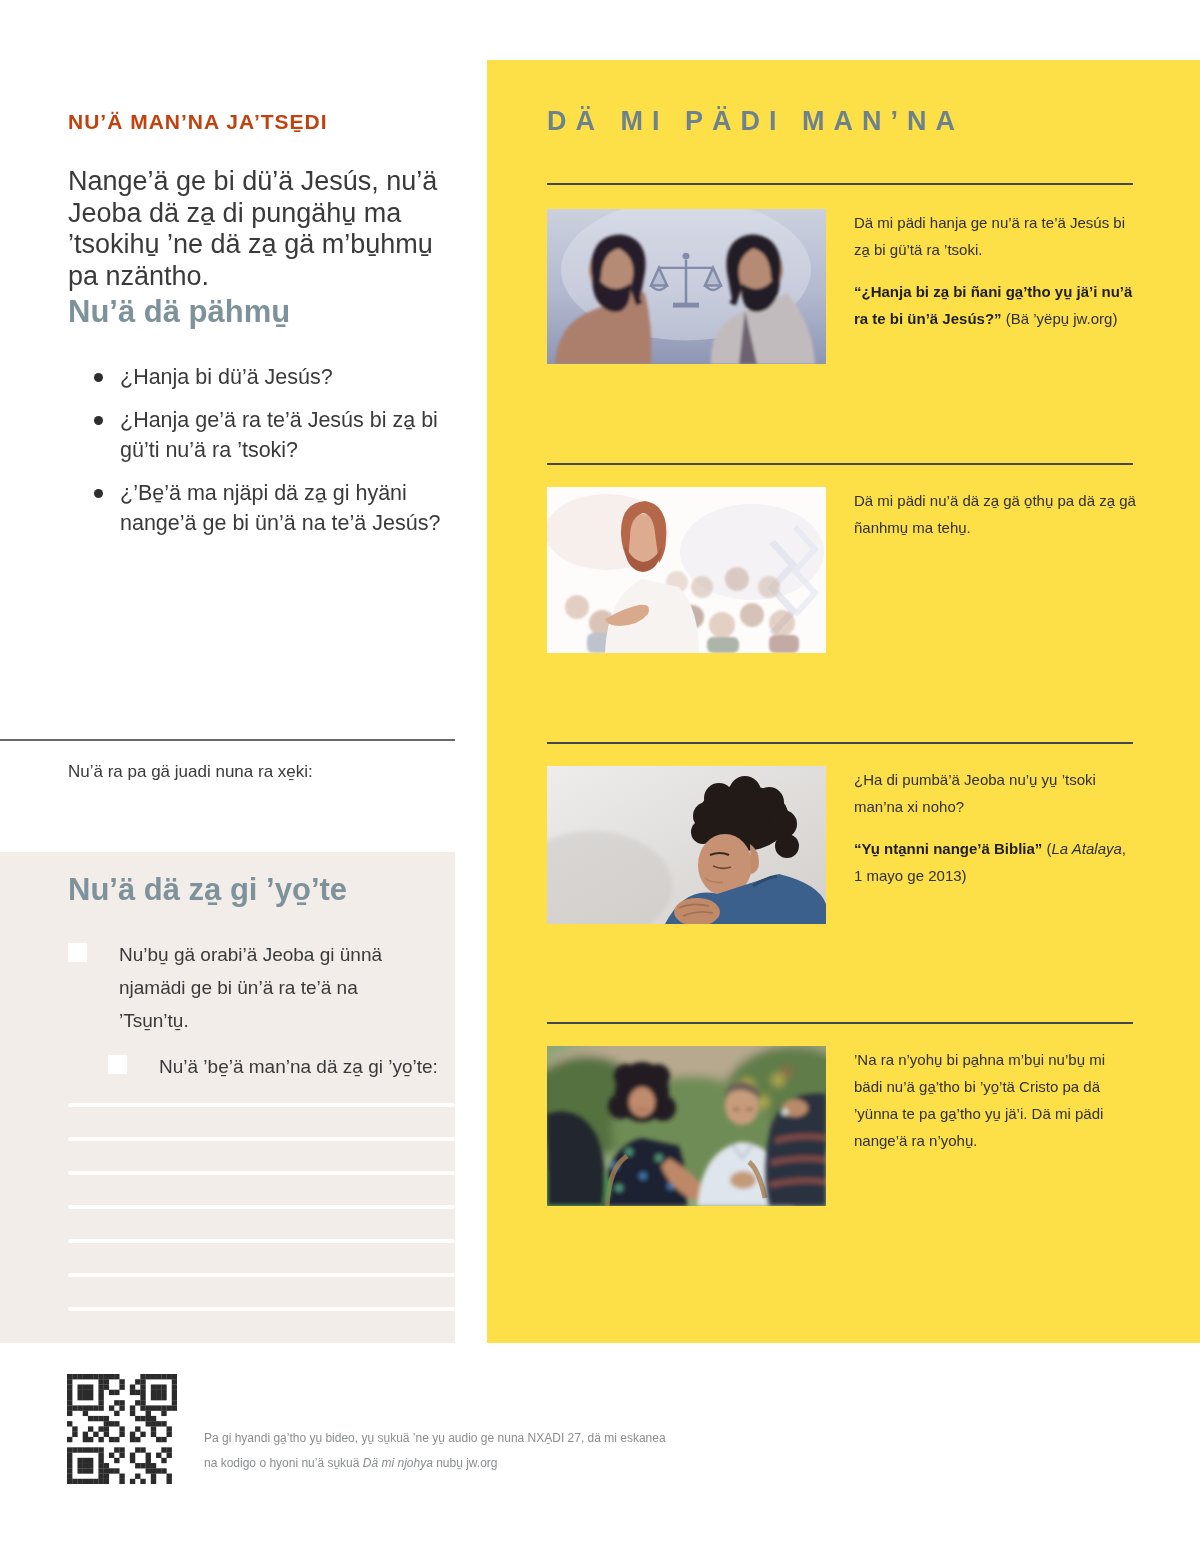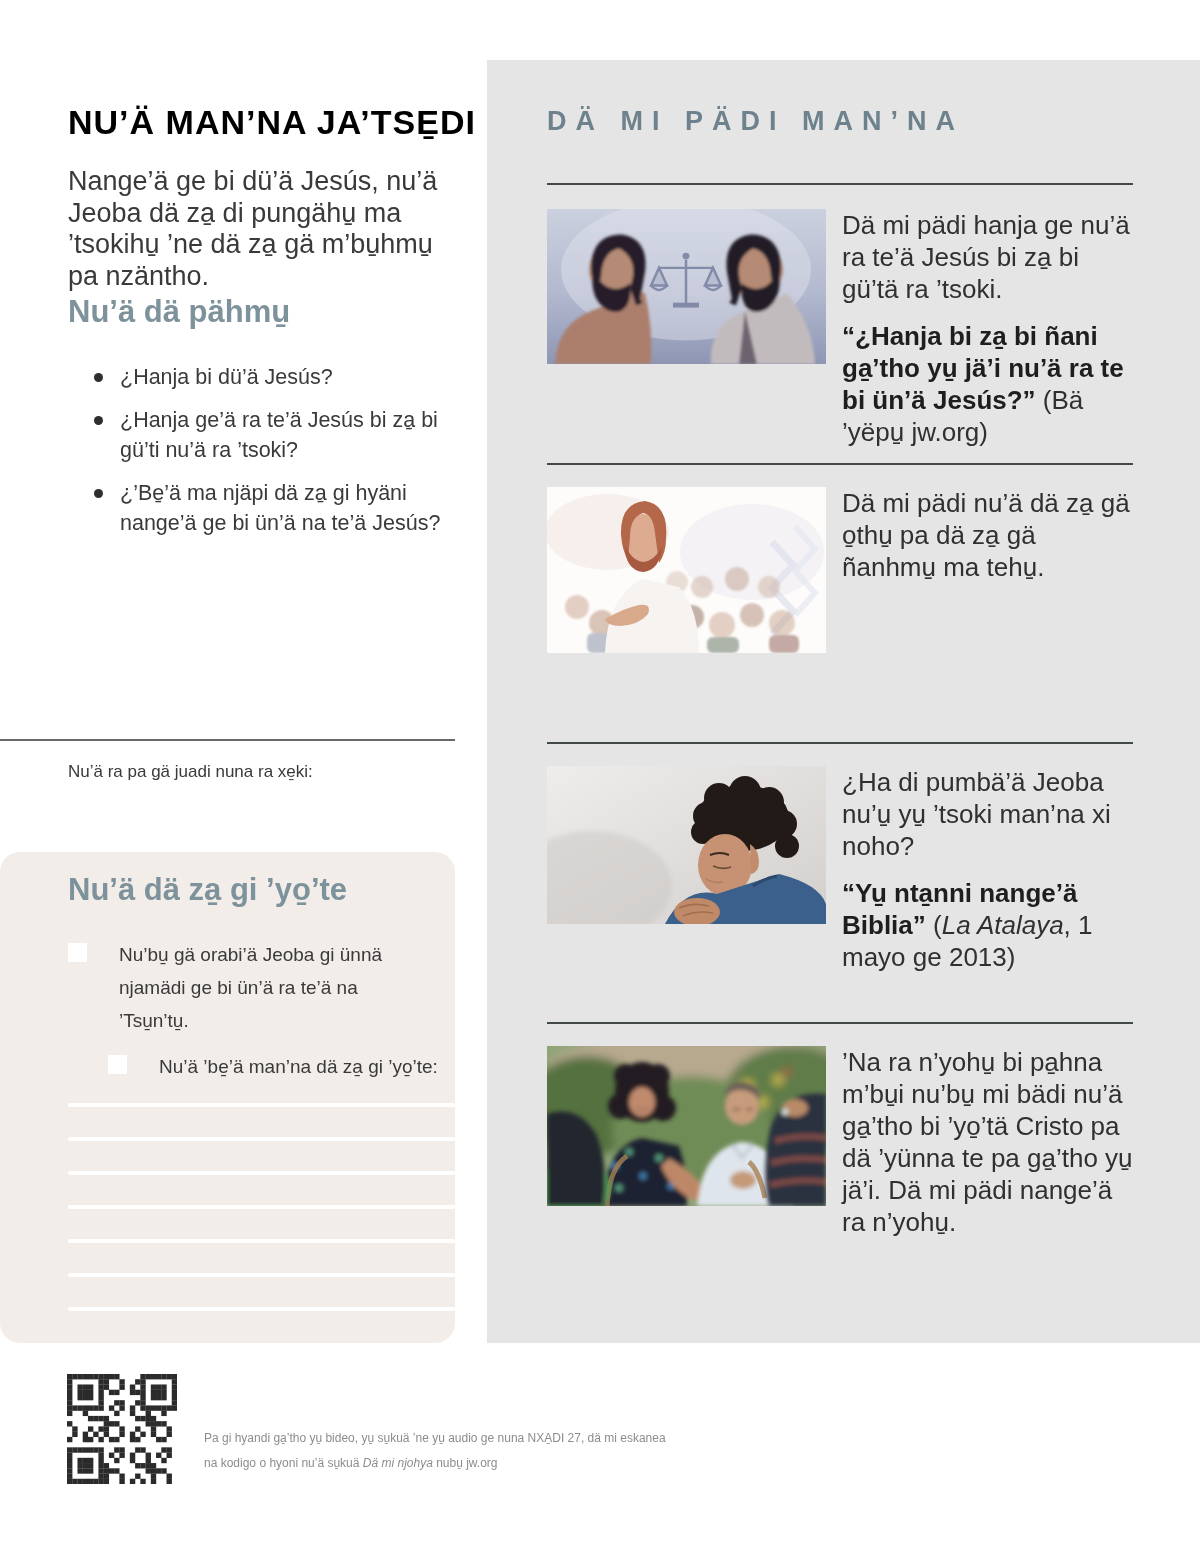--- a/index.html
+++ b/index.html
@@ -1,46 +1,46 @@
 <!DOCTYPE html>
 <html><head>
 <meta charset="utf-8">
 <style>
   html,body{margin:0;padding:0;}
   body{
     width:1200px;height:1543px;position:relative;background:#ffffff;
     font-family:"Liberation Sans","DejaVu Sans",sans-serif;color:#3a3a3a;overflow:hidden;
   }
   
-  .panel{position:absolute;left:487px;top:60px;width:713px;height:1283px;background:#e5e5e5;}
+  .panel{position:absolute;left:487px;top:60px;width:713px;height:1283px;background:#fde047;}
   .panel-title{position:absolute;left:60px;top:46px;font-size:27px;font-weight:bold;
     letter-spacing:9px;color:#6D828D;white-space:nowrap;}
   .divider{position:absolute;left:60px;width:586px;height:0;border-top:2px solid #43484B;}
   .section{position:absolute;left:60px;width:590px;display:flex;}
   .sec-img{width:279px;flex:none;background:#fff;overflow:hidden;}
   .sec-img svg{display:block;width:100%;height:100%;}
-  .sec-text{margin-left:16px;width:291px;font-size:26px;line-height:32px;color:#303030;}
+  .sec-text{margin-left:28px;width:291px;font-size:15px;line-height:27px;color:#303030;}
   .sec-text p{margin:0;}
   .sec-text .lead{margin-bottom:15px;}
   .q{font-weight:bold;color:#1e1e1e;}
   .src{color:#303030;}
   .src-it{font-style:italic;text-align:right;}
   
-  .l-title{position:absolute;left:68px;top:103px;font-size:34px;font-weight:bold;
-    letter-spacing:1px;color:#000000;white-space:nowrap;}
+  .l-title{position:absolute;left:68px;top:110px;font-size:21px;font-weight:bold;
+    letter-spacing:1px;color:#c2410c;white-space:nowrap;}
   .l-intro{position:absolute;left:68px;top:166px;width:392px;font-size:27px;line-height:31.5px;margin:0;}
   .l-h2{position:absolute;left:68px;top:294px;font-size:31px;font-weight:bold;color:#7E929C;margin:0;}
   .l-questions{position:absolute;left:92px;top:362px;width:372px;margin:0;padding:0;list-style:none;}
   .l-questions li{position:relative;padding-left:28px;margin-bottom:12px;font-size:21.5px;line-height:30.5px;}
   .l-questions li::before{content:"";position:absolute;left:2px;top:11px;width:9px;height:9px;
     border-radius:50%;background:#2e2e2e;}
   .l-hr{position:absolute;left:0;top:739px;width:455px;height:0;border-top:2px solid #66696B;}
   .l-prompt{position:absolute;left:68px;top:762px;width:392px;font-size:17px;margin:0;}
   
-  .todo-box{position:absolute;left:0;top:852px;width:455px;height:491px;background:#F2EDE9;border-radius:20px;}
+  .todo-box{position:absolute;left:0;top:852px;width:455px;height:491px;background:#F2EDE9;}
   .box-h2{position:absolute;left:68px;top:20px;font-size:31px;font-weight:bold;color:#7E929C;margin:0;}
   .todo-item{position:absolute;left:68px;width:360px;display:flex;}
   .todo-item-1{top:86px;}
   .todo-item-2{top:198px;padding-left:40px;}
   .cbx{width:19px;height:19px;background:#ffffff;flex:none;margin-top:5px;}
   .todo-label{margin:0 0 0 32px;font-size:19px;line-height:33px;width:330px;}
   .writing-lines{position:absolute;left:68px;top:251px;width:387px;}
   .wline{height:4px;background:#ffffff;margin-bottom:30px;border-radius:2px;}
   
   .qr{position:absolute;left:67px;top:1374px;width:110px;height:110px;}

